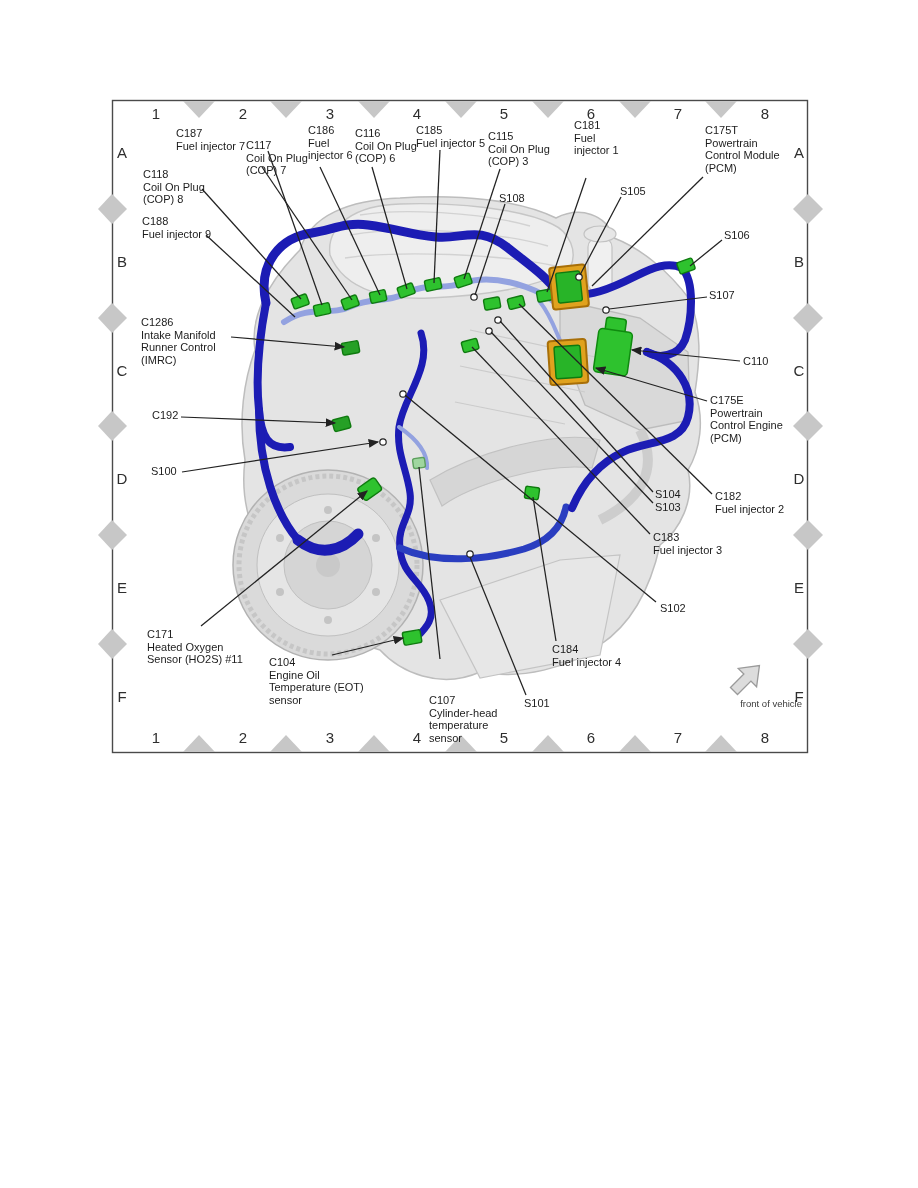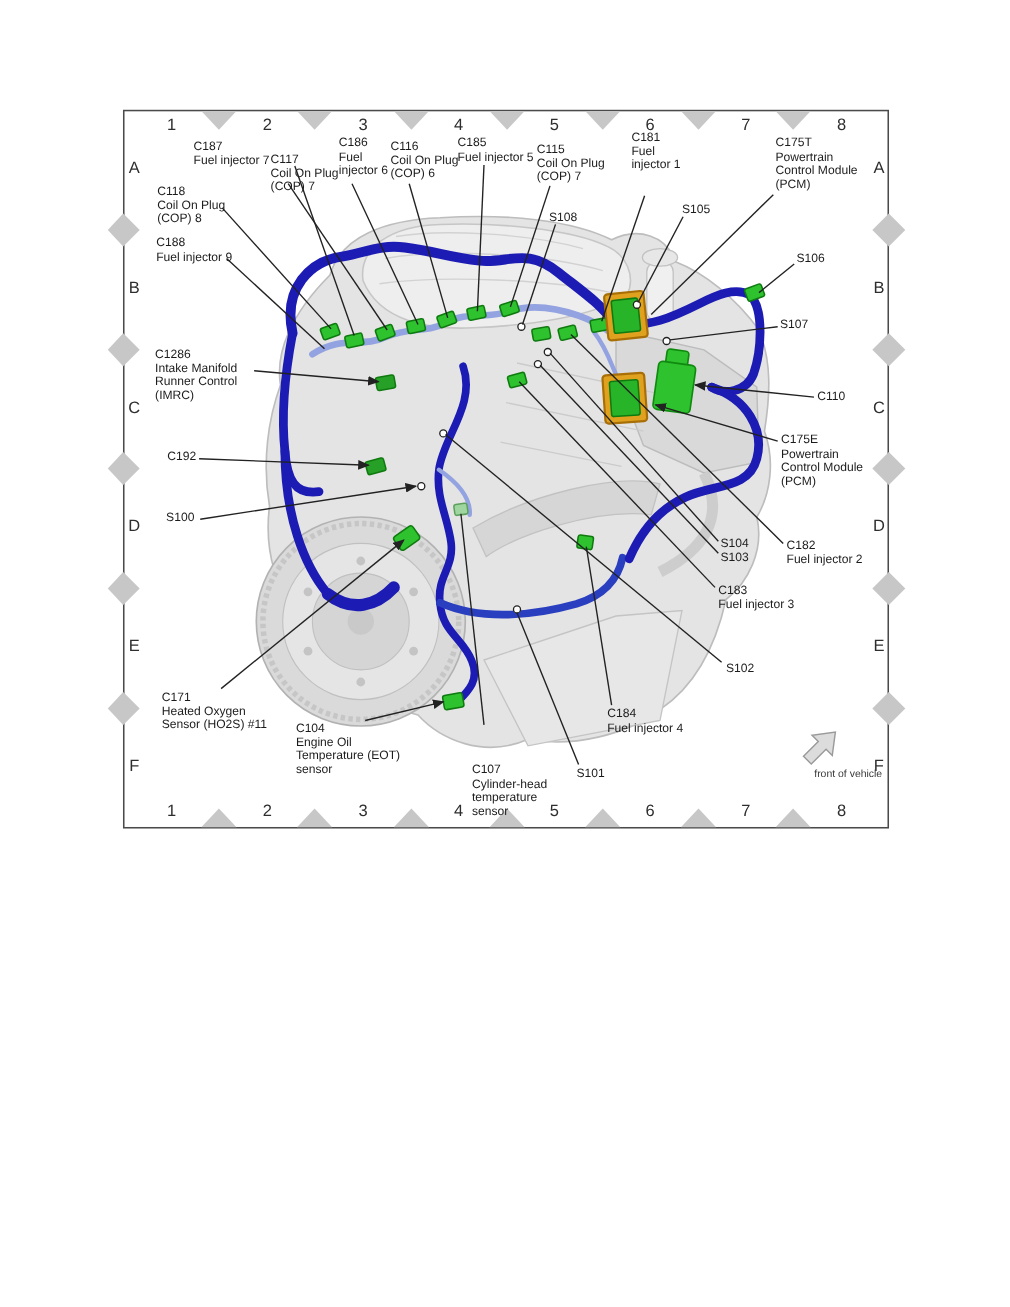--- a/index.html
+++ b/index.html
@@ -237,21 +237,21 @@
 <div class="callout" style="left:308px;top:124px">C186
 Fuel
 injector 6</div>
 <div class="callout" style="left:355px;top:127px">C116
 Coil On Plug
 (COP) 6</div>
 <div class="callout" style="left:416px;top:124px">C185
 Fuel injector 5</div>
 <div class="callout" style="left:488px;top:130px">C115
 Coil On Plug
-(COP) 7</div>
+(COP) 3</div>
 <div class="callout" style="left:574px;top:119px">C181
 Fuel
 injector 1</div>
 <div class="callout" style="left:705px;top:124px">C175T
 Powertrain
 Control Module
 (PCM)</div>
 <div class="callout" style="left:499px;top:192px">S108</div>
 <div class="callout" style="left:620px;top:185px">S105</div>
 <div class="callout" style="left:724px;top:229px">S106</div>
@@ -283,17 +283,17 @@
 Fuel injector 4</div>
 <div class="callout" style="left:660px;top:602px">S102</div>
 <div class="callout" style="left:653px;top:531px">C183
 Fuel injector 3</div>
 <div class="callout" style="left:655px;top:488px">S104
 S103</div>
 <div class="callout" style="left:715px;top:490px">C182
 Fuel injector 2</div>
 <div class="callout" style="left:710px;top:394px">C175E
 Powertrain
-Control Module
+Control Engine
 (PCM)</div>
 <div class="callout" style="left:743px;top:355px">C110</div>
 
 <div class="compass-label" style="left:692px;top:698px">front of vehicle</div>
 
 </body></html>

